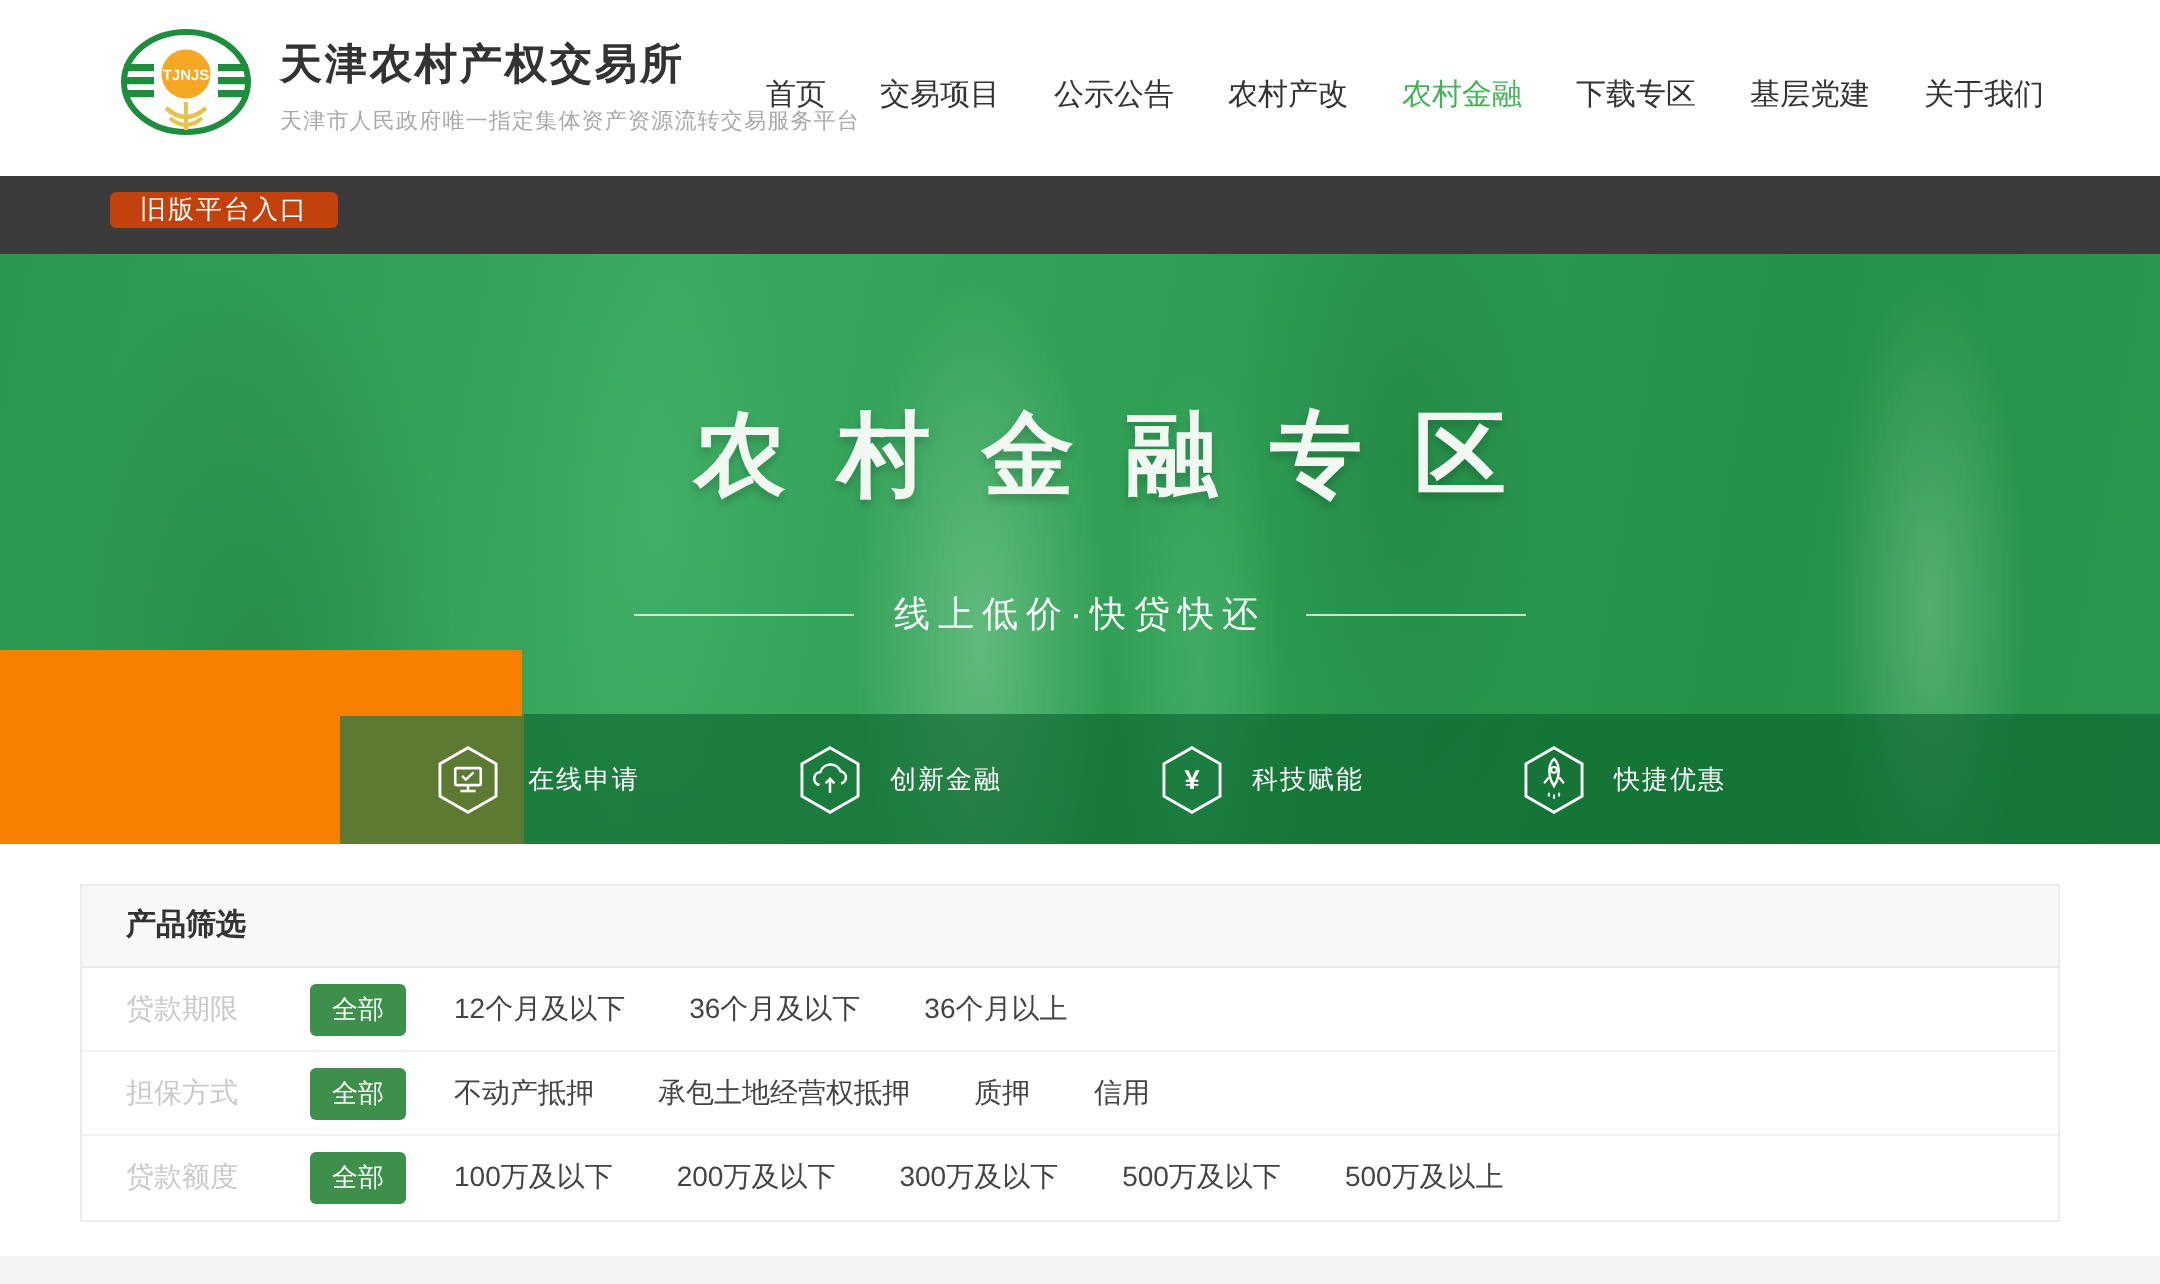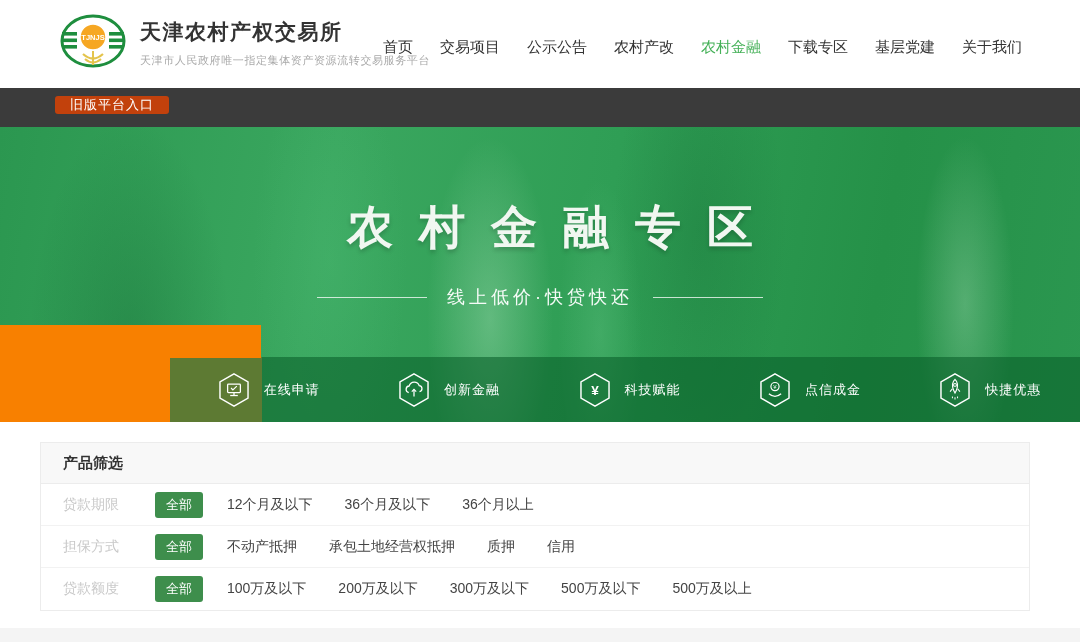--- a/index.html
+++ b/index.html
@@ -27,21 +27,21 @@
       radial-gradient(ellipse 90px 260px at 490px 65%, rgba(195,238,205,0.32), transparent 70%),
       radial-gradient(ellipse 70px 240px at 965px 60%, rgba(188,234,200,0.30), transparent 70%),
       radial-gradient(ellipse 140px 320px at 130px 75%, rgba(15,95,45,0.30), transparent 72%),
       radial-gradient(ellipse 120px 300px at 700px 35%, rgba(18,100,48,0.26), transparent 72%),
       radial-gradient(ellipse 110px 280px at 330px 45%, rgba(80,190,120,0.30), transparent 70%),
       radial-gradient(ellipse 60px 220px at 600px 70%, rgba(120,210,150,0.25), transparent 70%),
       linear-gradient(100deg,#2b9750 0%,#3aa75f 30%,#2f9e55 55%,#259148 80%,#2b9750 100%);
   }
   .banner-title { margin-top:70px; text-align:center; font-size:46px; font-weight:bold; color:#f1f7f1;
                   letter-spacing:26px; text-indent:26px; text-shadow:0 3px 4px rgba(0,0,0,0.18);padding-left:20px; }
-  .banner-sub { margin-top:26px; display:flex; align-items:center; justify-content:center;
+  .banner-sub { margin-top:36px; display:flex; align-items:center; justify-content:center;
                 color:rgba(255,255,255,0.95); font-size:18px; letter-spacing:4px; }
   .banner-sub .rule { width:110px; height:1px; background:rgba(255,255,255,0.75); margin:0 20px; }
 
   
   .tabstrip { position:absolute; left:0; right:0; bottom:0; height:65px; background:rgba(8,94,42,0.58); }
   .active-square { position:absolute; left:170px; top:0; width:92px; height:65px; background:#5d7a33; }
   .tabs { position:absolute; left:178px; right:0; top:0; height:65px; display:flex; }
   .tab { width:181px; display:flex; align-items:center; justify-content:center; gap:13px; cursor:pointer; }
   .tab .label { color:#fff; font-size:13px; letter-spacing:1px;font-family:Liberation Mono, monospace; }
   .tab svg { display:block; }
@@ -146,29 +146,20 @@
         </div>
 
         <div class="tab">
           <svg width="34" height="38" viewBox="0 0 40 44">
             <polygon points="20,3 36.5,12.5 36.5,31.5 20,41 3.5,31.5 3.5,12.5" fill="none" stroke="#fff" stroke-width="1.7"></polygon>
             <text x="20" y="27.5" text-anchor="middle" font-size="16" font-weight="bold" fill="#fff">¥</text>
           </svg>
           <span class="label">科技赋能</span>
         </div>
 
-        <div class="tab">
-          <svg width="34" height="38" viewBox="0 0 40 44">
-            <polygon points="20,3 36.5,12.5 36.5,31.5 20,41 3.5,31.5 3.5,12.5" fill="none" stroke="#fff" stroke-width="1.7"></polygon>
-            <circle cx="20" cy="18" r="4.8" fill="none" stroke="#fff" stroke-width="1.4"></circle>
-            <text x="20" y="20.6" text-anchor="middle" font-size="7" fill="#fff">¥</text>
-            <path d="M12.8 26.5 q7.2 6.2 14.4 0" fill="none" stroke="#fff" stroke-width="1.5"></path>
-          </svg>
-          <span class="label">点信成金</span>
-        </div>
 
         <div class="tab">
           <svg width="34" height="38" viewBox="0 0 40 44">
             <polygon points="20,3 36.5,12.5 36.5,31.5 20,41 3.5,31.5 3.5,12.5" fill="none" stroke="#fff" stroke-width="1.7"></polygon>
             <path d="M20 9.5 c2.8 2.6 3.6 7.6 1.8 12.6 l-1.8 3.4 l-1.8 -3.4 c-1.8 -5 -1 -10 1.8 -12.6 z" fill="none" stroke="#fff" stroke-width="1.4"></path>
             <circle cx="20" cy="16" r="1.7" fill="none" stroke="#fff" stroke-width="1.2"></circle>
             <path d="M16.9 20.5 l-2.7 3.4 M23.1 20.5 l2.7 3.4" fill="none" stroke="#fff" stroke-width="1.3"></path>
             <path d="M17 29.5 v2.2 M20 30.5 v2.6 M23 29.5 v2.2" stroke="#fff" stroke-width="1.2"></path>
           </svg>
           <span class="label">快捷优惠</span>

